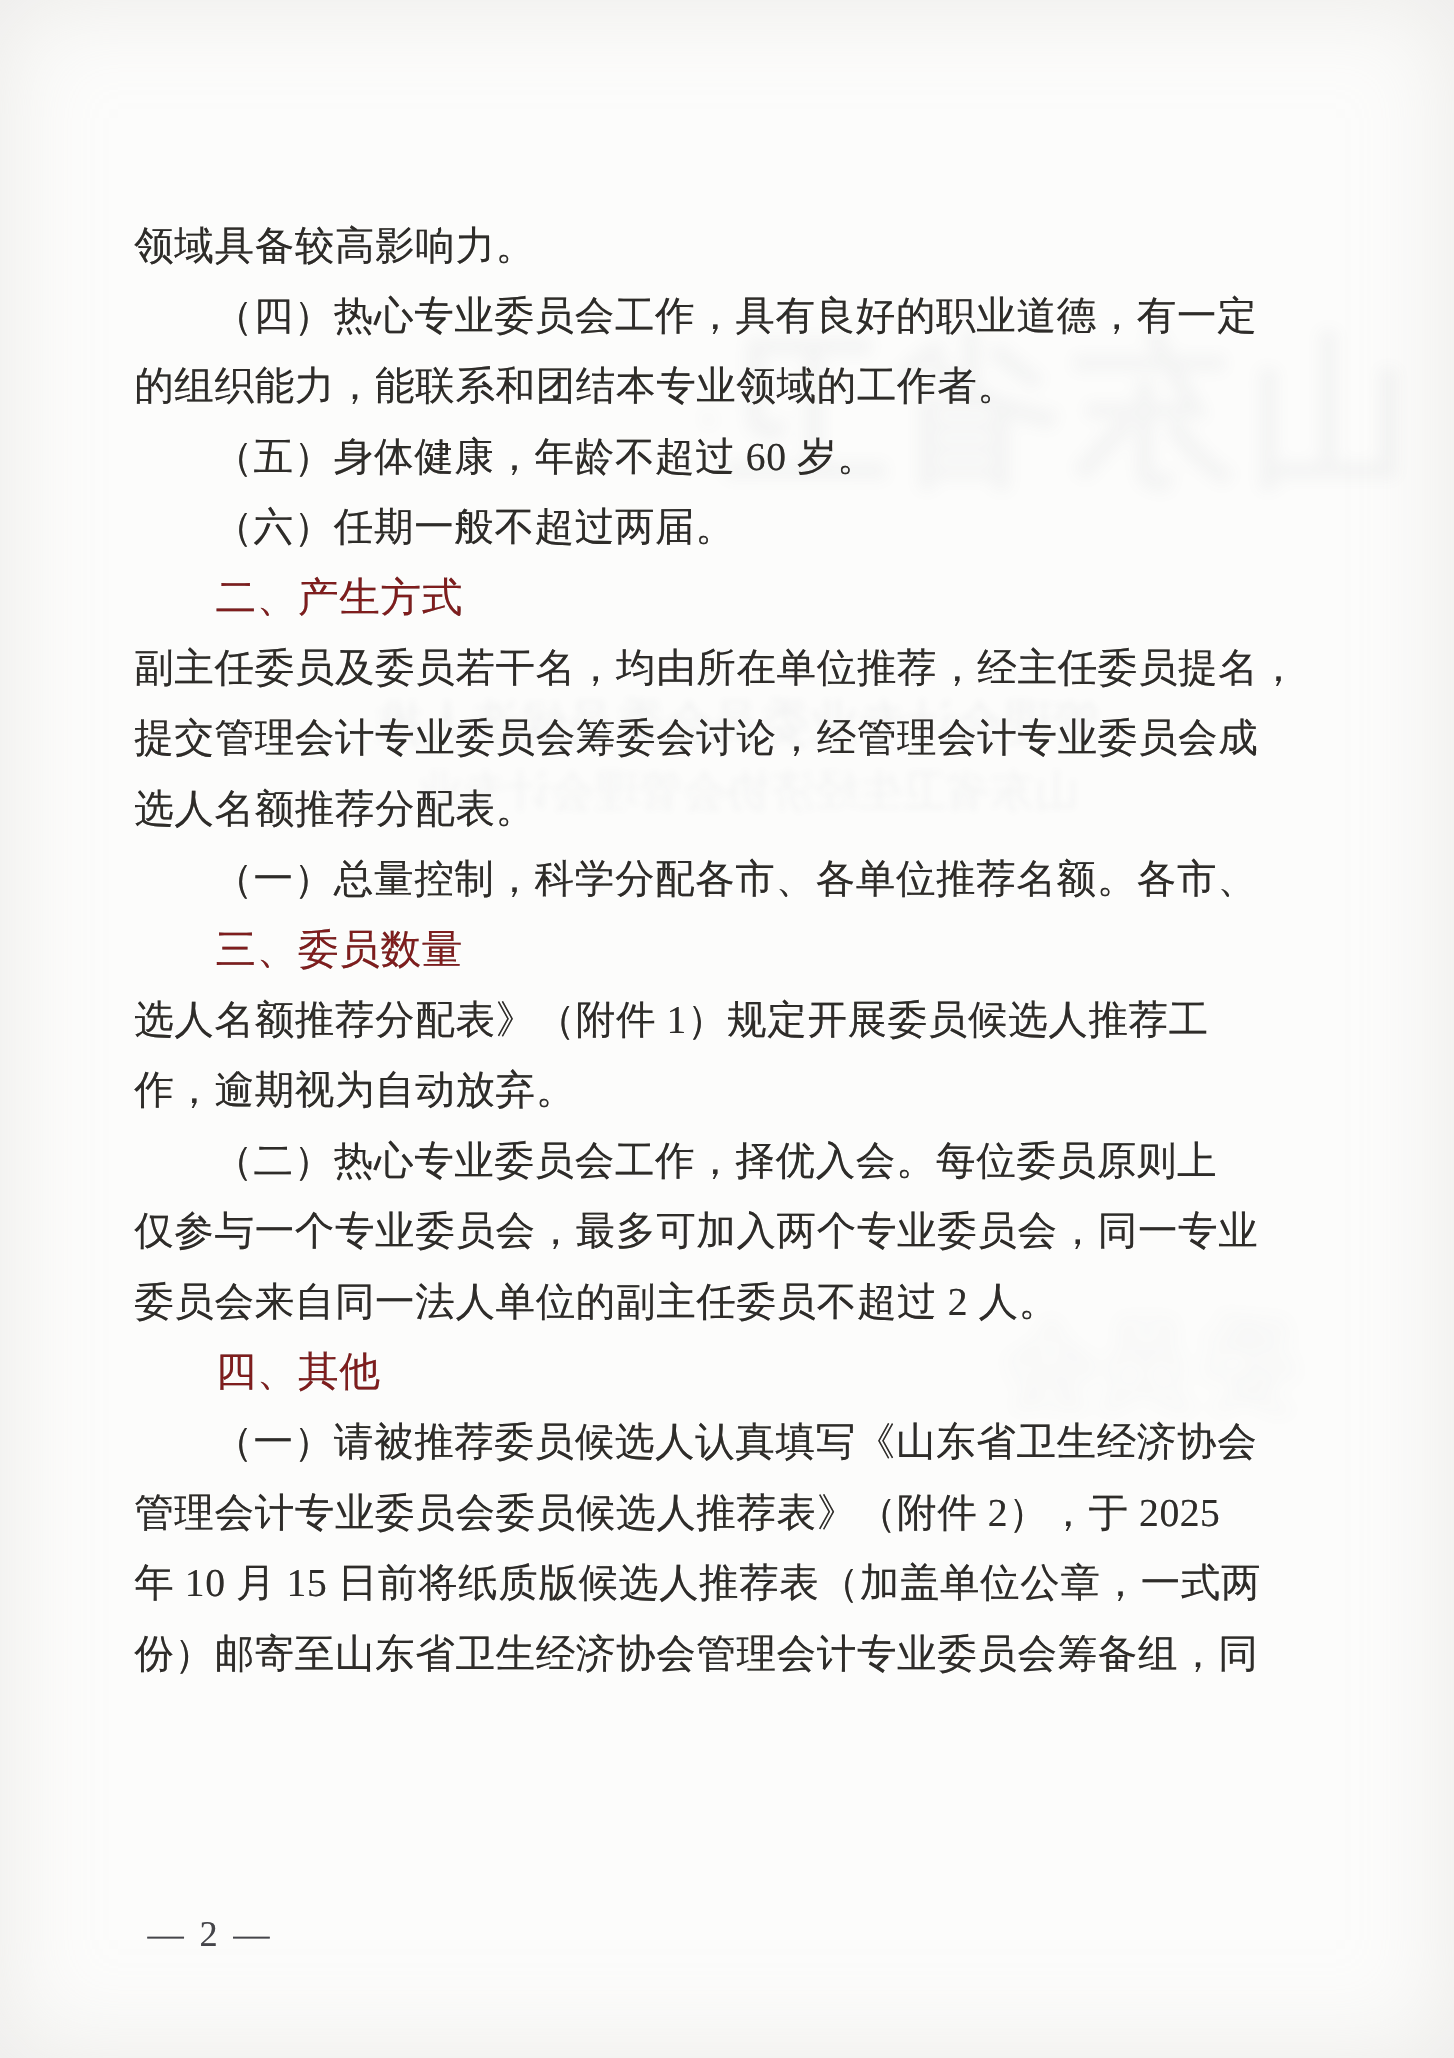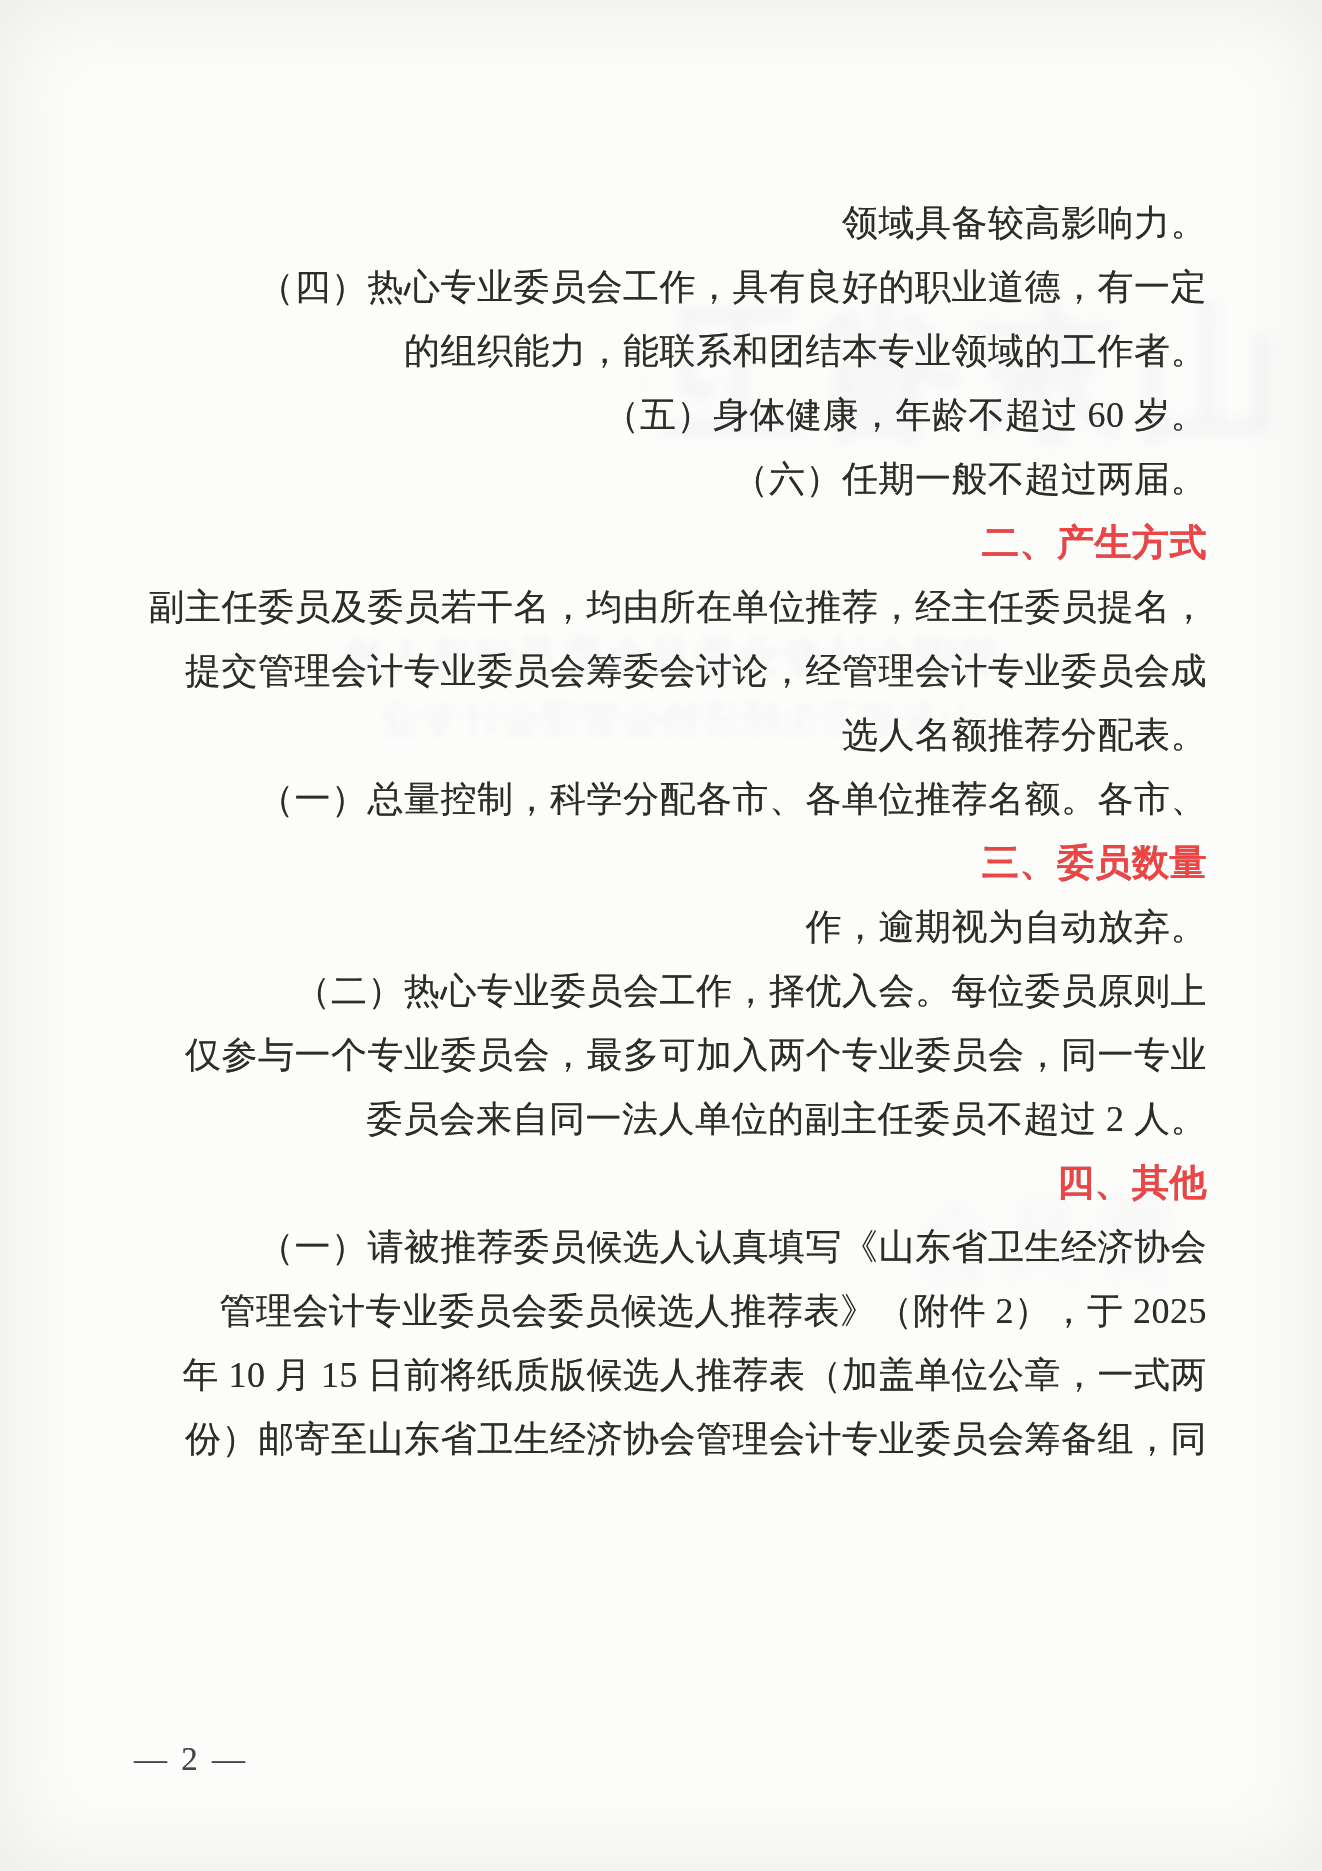--- a/index.html
+++ b/index.html
@@ -44,36 +44,35 @@
     top: 1180px; left: 760px; width: 420px; height: 260px;
     font-size: 90px; font-weight: bold;
     font-family: "Liberation Sans", sans-serif;
     opacity: 0.035; filter: blur(8px);
   }
   .doc-body {
     position: absolute;
     top: 191px; left: 122px;
     width: 1085px;
     color: #2e2c29;
-    text-align: right;
   }
   .line {
     height: 64px; line-height: 64px;
     font-size: 36px;
     white-space: nowrap;
     letter-spacing: 0.5px;
     text-shadow: 0 0 0.6px rgba(46,44,41,0.55);
   }
   .line.body-indent { text-indent: 2em; }
   .line.heading {
-    font-weight: bold;
+    font-weight: normal;
     font-family: "Liberation Sans", sans-serif;
     text-indent: 2em;
     font-size: 37px;
-    color: #ef4444;
+    color: #7f1d1d;
   }
   .page-num {
     position: absolute;
     top: 1741px; left: 134px;
     font-size: 33px;
     color: #45454a;
     letter-spacing: 3px;
     white-space: nowrap;
     text-shadow: 0 0 0.5px rgba(60,60,65,0.5);
   }
@@ -93,20 +92,21 @@
       <div class="line body-indent">（四）热心专业委员会工作，具有良好的职业道德，有一定</div>
       <div class="line body">的组织能力，能联系和团结本专业领域的工作者。</div>
       <div class="line body-indent">（五）身体健康，年龄不超过 60 岁。</div>
       <div class="line body-indent">（六）任期一般不超过两届。</div>
       <div class="line heading">二、产生方式</div>
       <div class="line body">副主任委员及委员若干名，均由所在单位推荐，经主任委员提名，</div>
       <div class="line body">提交管理会计专业委员会筹委会讨论，经管理会计专业委员会成</div>
       <div class="line body">选人名额推荐分配表。</div>
       <div class="line body-indent">（一）总量控制，科学分配各市、各单位推荐名额。各市、</div>
       <div class="line heading">三、委员数量</div>
+      <div class="line body">选人名额推荐分配表》（附件 1）规定开展委员候选人推荐工</div>
       <div class="line body">作，逾期视为自动放弃。</div>
       <div class="line body-indent">（二）热心专业委员会工作，择优入会。每位委员原则上</div>
       <div class="line body">仅参与一个专业委员会，最多可加入两个专业委员会，同一专业</div>
       <div class="line body">委员会来自同一法人单位的副主任委员不超过 2 人。</div>
       <div class="line heading">四、其他</div>
       <div class="line body-indent">（一）请被推荐委员候选人认真填写《山东省卫生经济协会</div>
       <div class="line body">管理会计专业委员会委员候选人推荐表》（附件 2），于 2025</div>
       <div class="line body">年 10 月 15 日前将纸质版候选人推荐表（加盖单位公章，一式两</div>
       <div class="line body">份）邮寄至山东省卫生经济协会管理会计专业委员会筹备组，同</div>
     </div>

